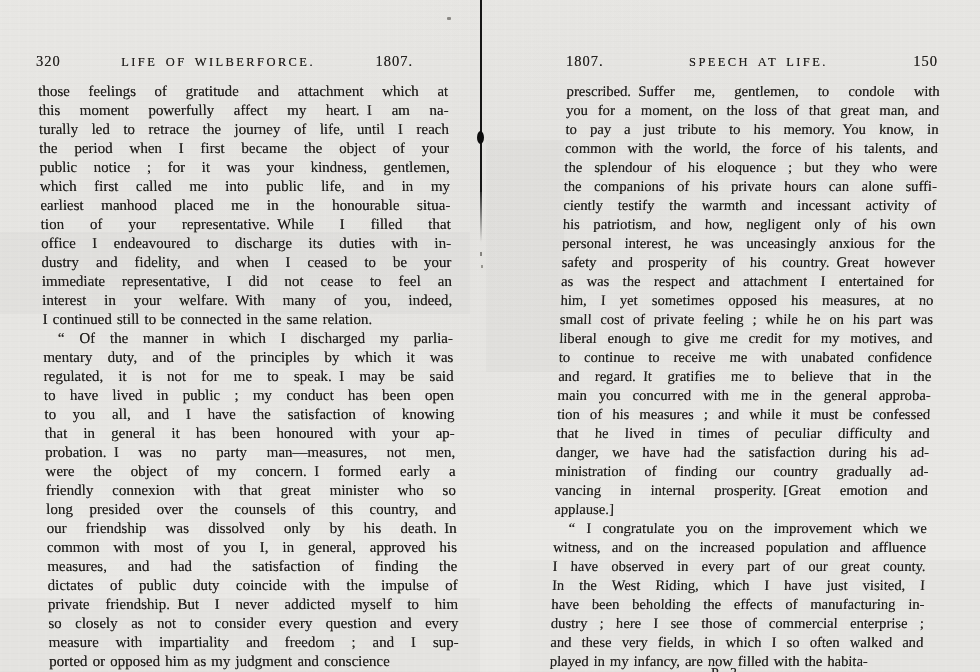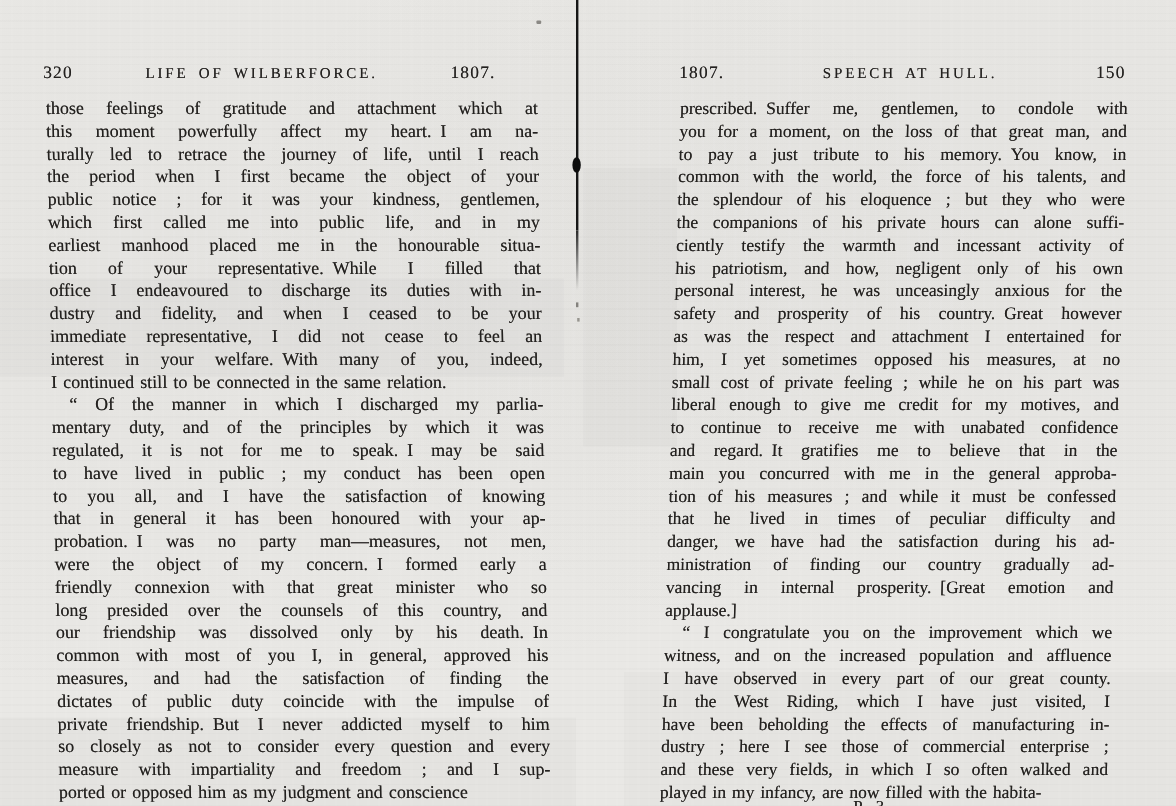--- a/index.html
+++ b/index.html
@@ -128,21 +128,21 @@
         <div class="line">so closely as not to consider every question and every</div>
         <div class="line">measure with impartiality and freedom ; and I sup-</div>
         <div class="line last">ported or opposed him as my judgment and conscience</div>
       </div>
     </div>
 </section>
 
 <section class="page right">
   <header class="running-head">
     <span class="year">1807.</span>
-    <span class="title">SPEECH AT HULL.</span>
+    <span class="title">SPEECH AT LIFE.</span>
     <span class="pagenum">150</span>
   </header>
   <div class="body-text">
       <div class="para">
         <div class="line">prescribed. Suffer me, gentlemen, to condole with</div>
         <div class="line">you for a moment, on the loss of that great man, and</div>
         <div class="line">to pay a just tribute to his memory. You know, in</div>
         <div class="line">common with the world, the force of his talents, and</div>
         <div class="line">the splendour of his eloquence ; but they who were</div>
         <div class="line">the companions of his private hours can alone suffi-</div>

